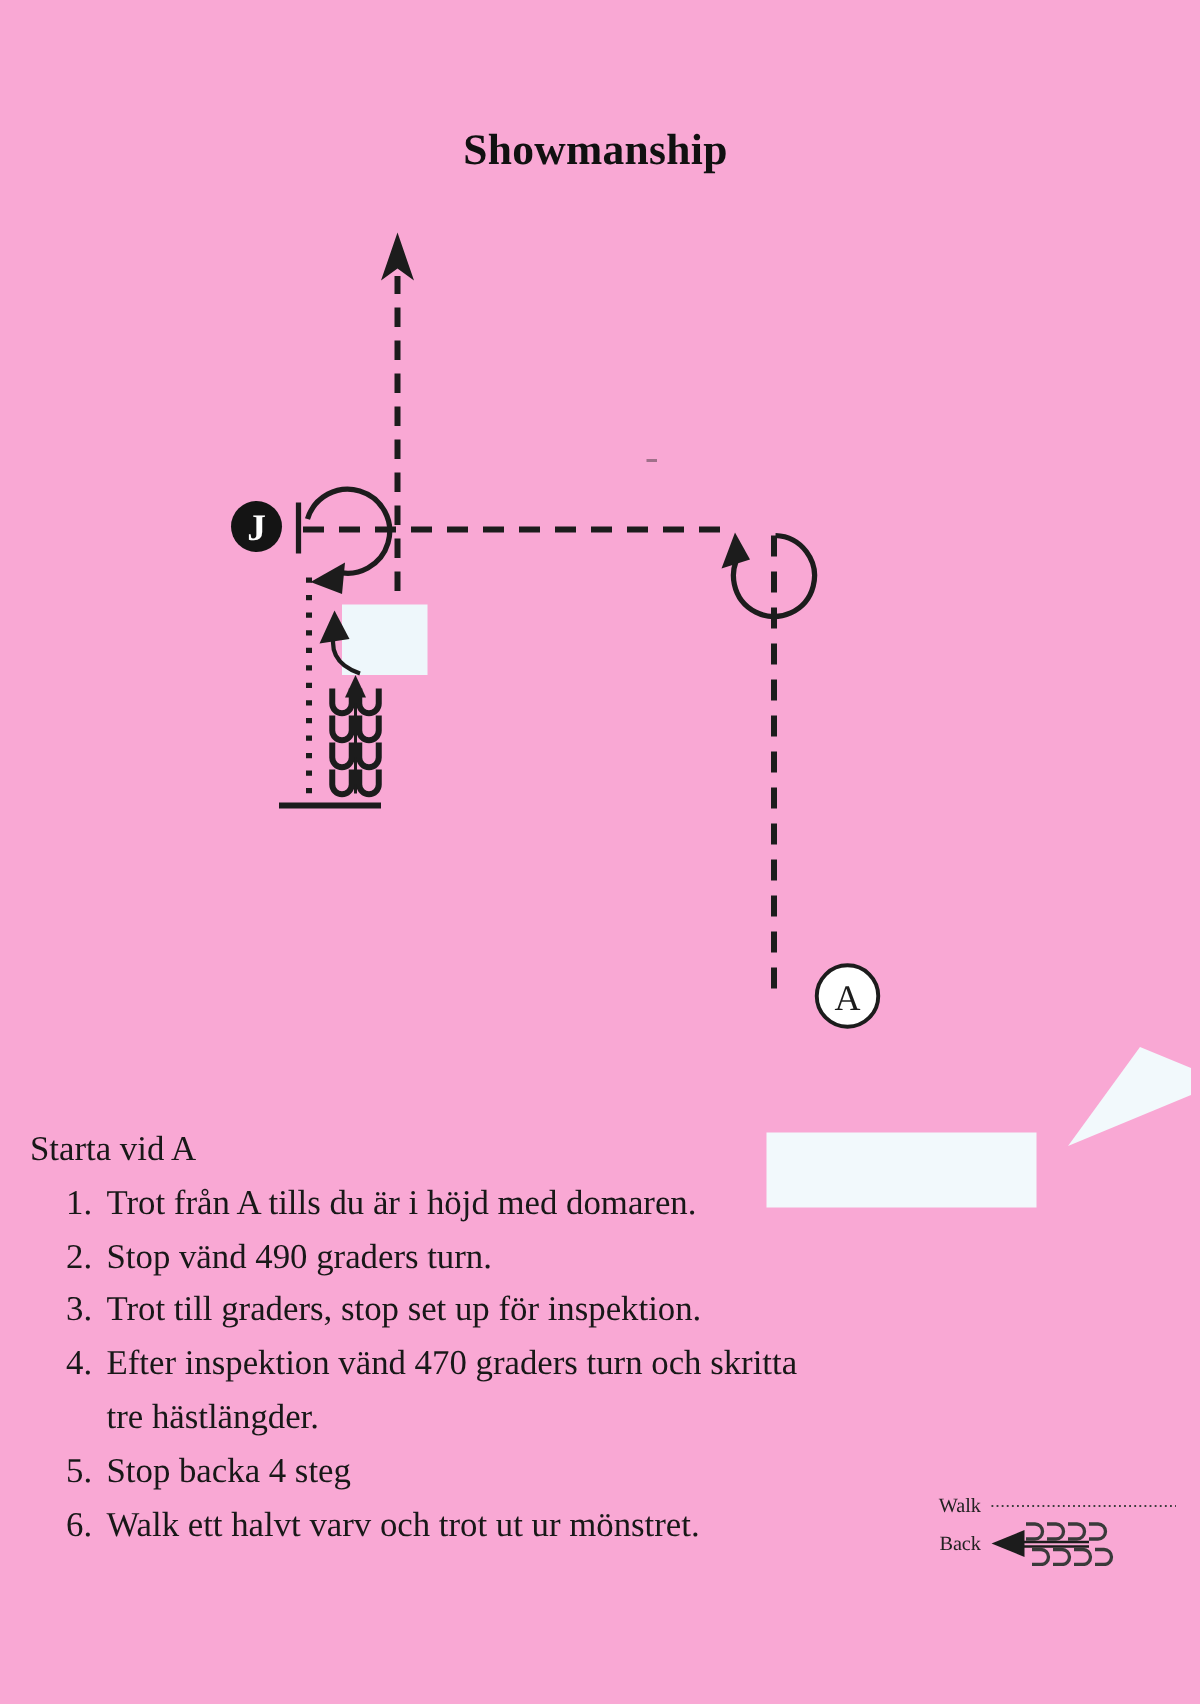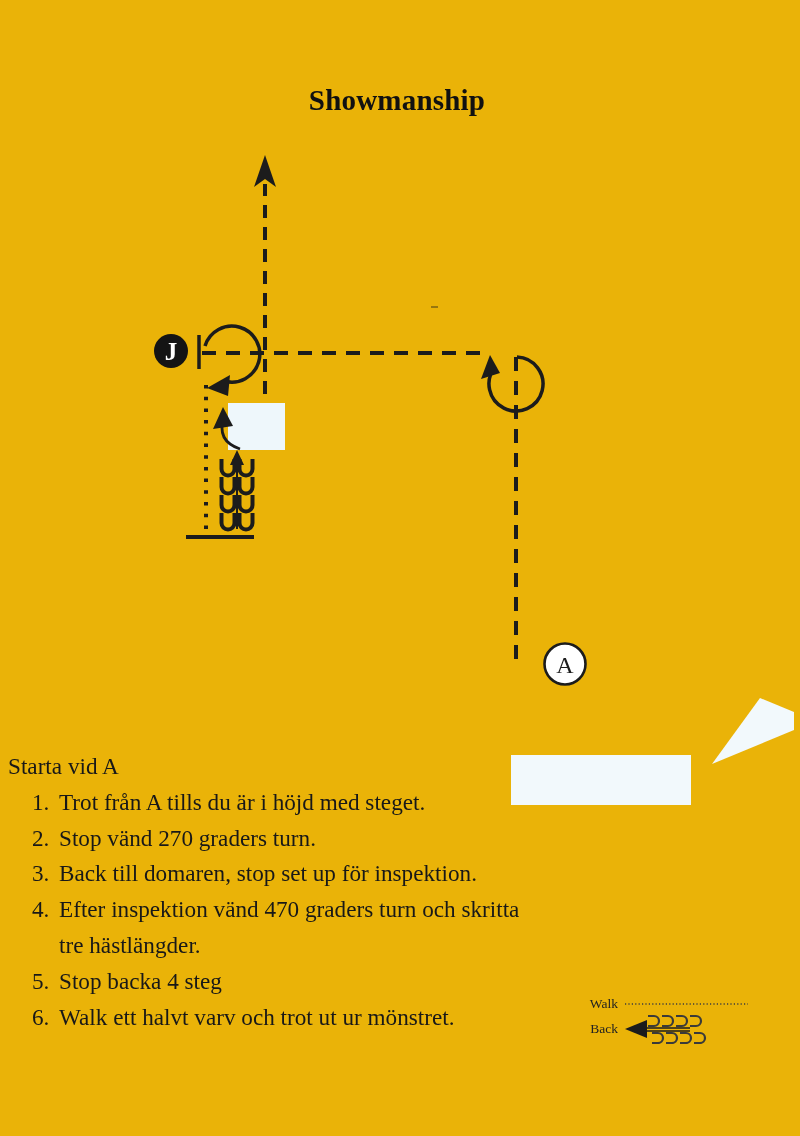--- a/index.html
+++ b/index.html
@@ -1,46 +1,46 @@
 <!DOCTYPE html>
 <html><head>
 <meta charset="utf-8">
 <style>
   html,body{margin:0;padding:0;background:#ffffff;}
   .page{
     position:relative;
     width:800px;height:1136px;
-    background:#eab308;
+    background:#f9a8d4;
     overflow:hidden;
     font-family:"Liberation Serif","DejaVu Serif",serif;
     color:#1b1b1b;
   }
   
   .artifact{position:absolute;pointer-events:none;}
   .artifact-rect-text{left:511px;top:755px;width:180px;height:50px;background:#f2f9fc;}
   
   .title{
     position:absolute;left:0;top:84px;width:794px;
     text-align:center;font-size:29px;font-weight:bold;
     letter-spacing:0.2px;color:#111;
   }
   
   .diagram{position:absolute;left:140px;top:140px;}
   
   .instructions{
-    position:absolute;left:4px;top:749px;width:640px;
+    position:absolute;left:16px;top:749px;width:640px;
     font-size:23.2px;line-height:35.8px;color:#181818;
   }
   .intro{margin-left:4px;}
   .item{display:flex;}
   .item .num{flex:none;width:27px;margin-left:28px;}
   .item .txt{flex:1;white-space:pre-wrap;}
   
   .legend{
-    position:absolute;left:416px;top:993px;width:335px;
+    position:absolute;left:452px;top:993px;width:335px;
     font-size:13.5px;color:#222;
   }
   .lrow{display:flex;align-items:center;height:21px;}
   .lrow .llabel{flex:1;text-align:right;padding-right:6px;white-space:nowrap;}
   .lrow .lline{flex:none;width:127px;display:flex;align-items:center;}
   .lrow-note .lline{width:111px;}
   .lrow-back{height:30px;}
   svg{display:block;}
 </style>
 </head>
@@ -101,29 +101,29 @@
       <text x="565" y="673" text-anchor="middle" font-size="24" font-family="Liberation Serif, DejaVu Serif, serif" fill="#1c1c1c" stroke="none">A</text>
 
       <path d="M431 307 H438" stroke-width="2" opacity="0.4"></path>
     </g>
   </svg>
 
   <div class="instructions">
     <div class="intro">Starta vid A</div>
     <div class="item">
       <span class="num">1.</span>
-      <span class="txt">Trot från A tills du är i höjd med steget.</span>
+      <span class="txt">Trot från A tills du är i höjd med domaren.</span>
     </div>
     <div class="item">
       <span class="num">2.</span>
-      <span class="txt">Stop vänd 270 graders turn.</span>
+      <span class="txt">Stop vänd 490 graders turn.</span>
     </div>
     <div class="item">
       <span class="num">3.</span>
-      <span class="txt">Back till domaren, stop set up för inspektion.</span>
+      <span class="txt">Trot till graders, stop set up för inspektion.</span>
     </div>
     <div class="item">
       <span class="num">4.</span>
       <span class="txt">Efter inspektion vänd 470 graders turn och skritta
 tre hästlängder.</span>
     </div>
     <div class="item">
       <span class="num">5.</span>
       <span class="txt">Stop backa 4 steg</span>
     </div>

